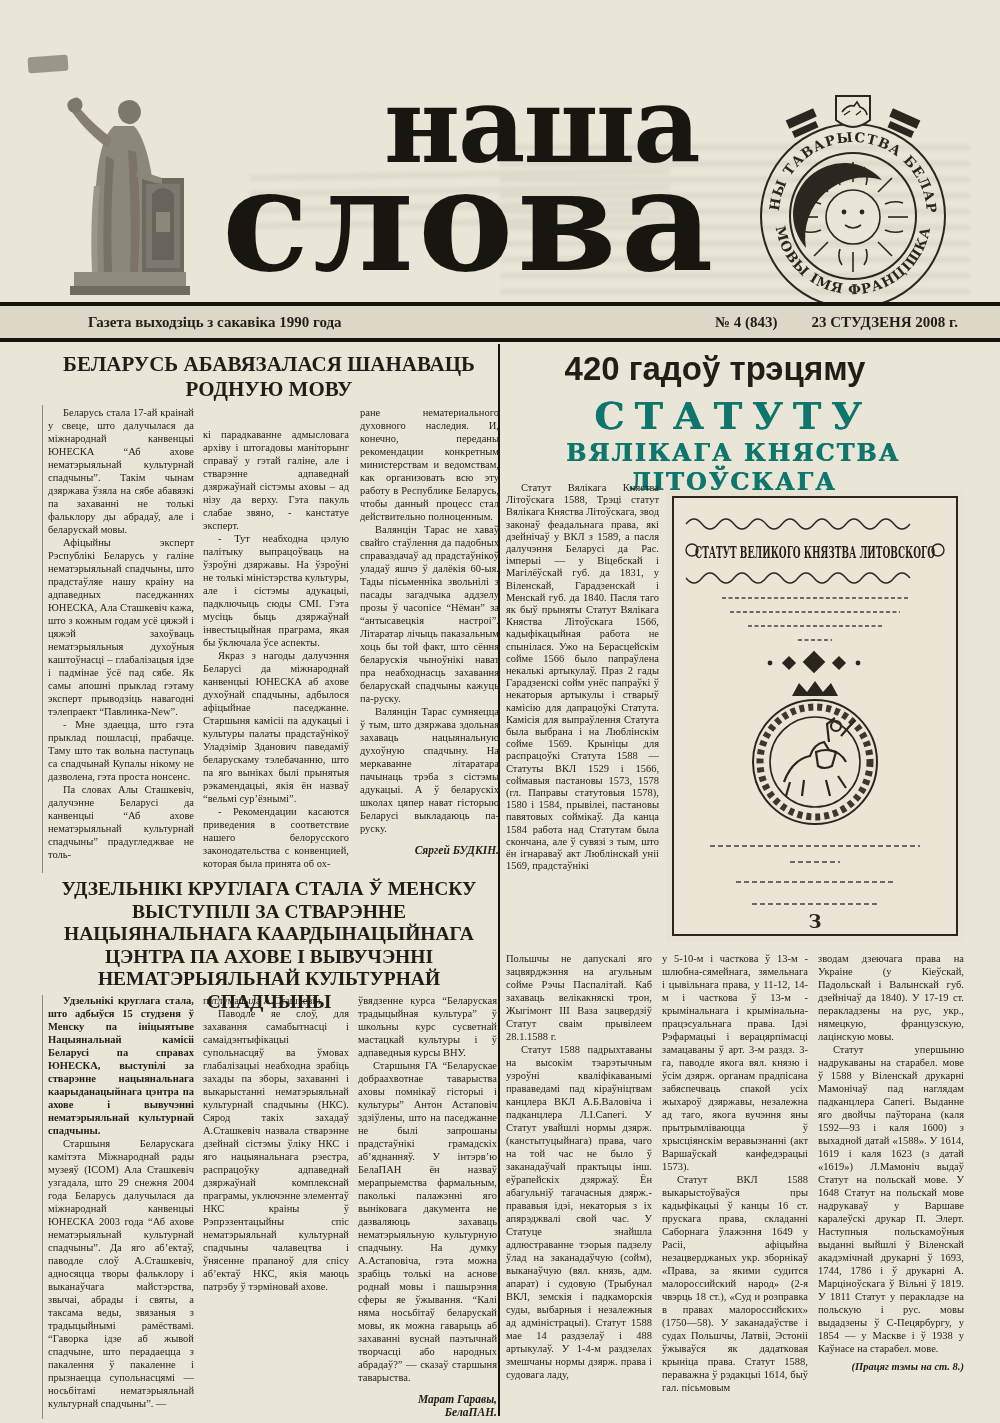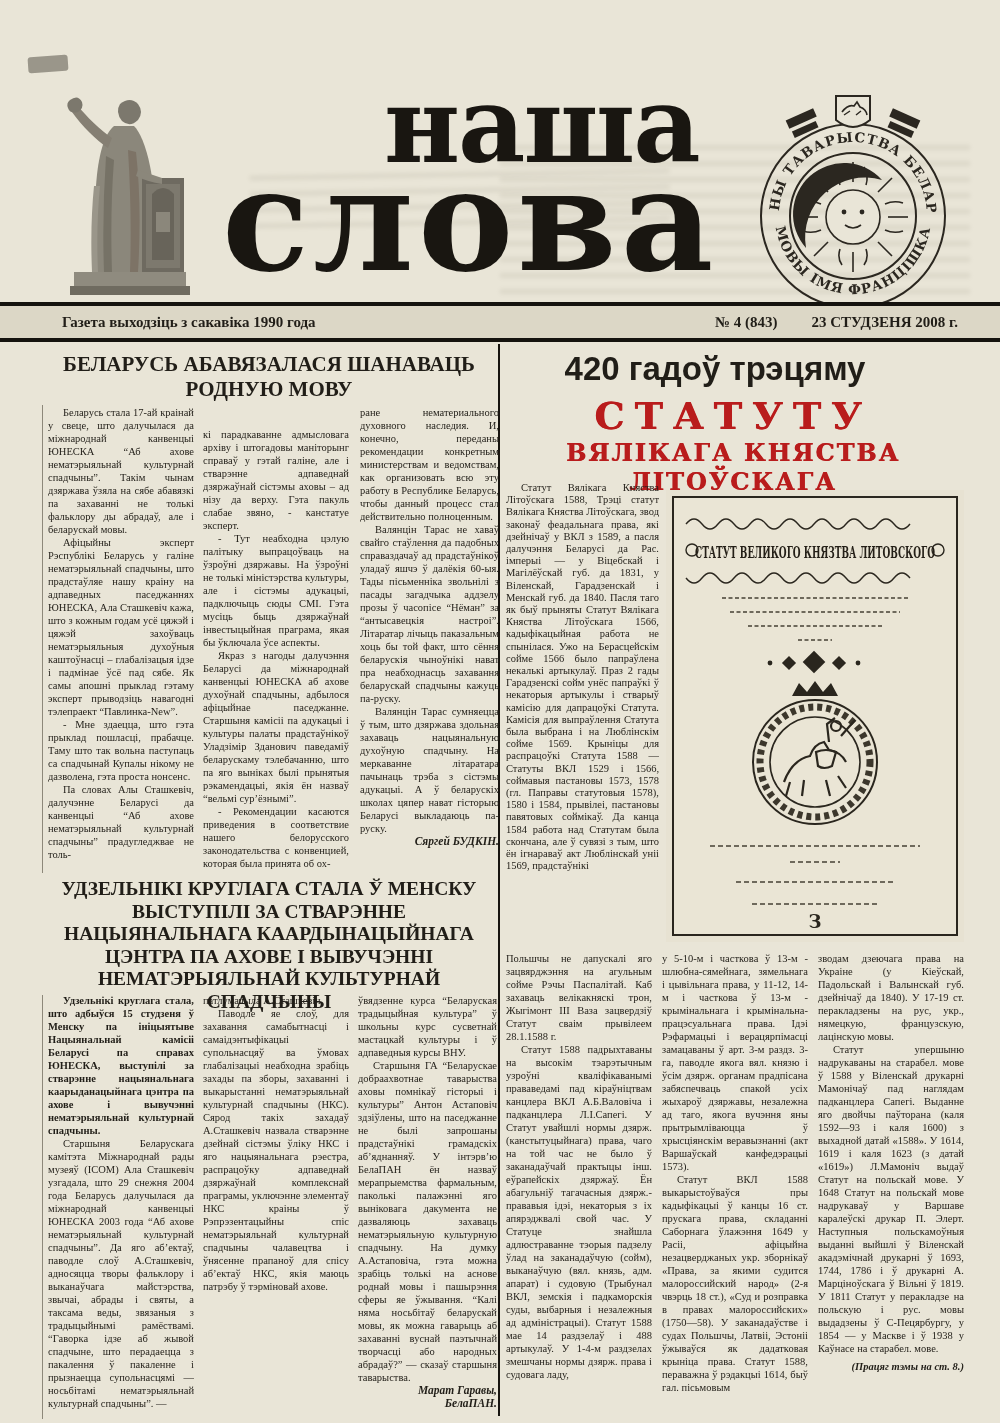--- a/index.html
+++ b/index.html
@@ -17,49 +17,49 @@
   .mast-title{position:absolute;left:222px;top:84px;width:540px;font-family:"DejaVu Serif",serif;
          font-weight:bold;color:#191611;line-height:.8;}
   .mast1{font-size:104px;padding-left:162px;letter-spacing:-2px;}
   .mast2{font-size:143px;letter-spacing:4px;margin-top:-4px;}
 
   
   .datebar{position:absolute;left:0;top:302px;width:1000px;height:32px;background:#dcd7c6;
            border-top:4px solid #15130e;border-bottom:4px solid #15130e;
            display:flex;align-items:center;justify-content:space-between;
            font-weight:bold;font-size:15px;}
-  .datebar .left{margin-left:62px;}
+  .datebar .left{margin-left:88px;}
   .datebar .right{margin-right:42px;display:flex;gap:34px;}
 
   
   .vrule{position:absolute;background:#17140f;}
   .thinrule{position:absolute;background:#8d887a;width:1px;}
 
   
   .h-a1{position:absolute;left:40px;top:352px;width:458px;text-align:center;font-weight:bold;
         font-size:21px;line-height:25px;}
   .h-a2{position:absolute;left:40px;top:878px;width:458px;text-align:center;font-weight:bold;
         font-size:19.5px;line-height:22.5px;}
   .h-a3-1{position:absolute;left:484px;top:350px;width:462px;text-align:center;
         font-family:"Liberation Sans",sans-serif;font-weight:bold;font-size:33px;}
-  .slavonic{font-family:"DejaVu Serif",serif;font-weight:bold;color:#b91c1c;
+  .slavonic{font-family:"DejaVu Serif",serif;font-weight:bold;color:#0f766e;
         text-shadow:.6px 0 currentColor;}
   .h-a3-2{position:absolute;left:502px;top:393px;width:462px;text-align:center;
         font-size:38px;letter-spacing:10px;}
   .h-a3-3{position:absolute;left:502px;top:438px;width:462px;text-align:center;
         font-size:24px;letter-spacing:2px;}
 
   
   .body-col{position:absolute;font-size:10.5px;line-height:13px;text-align:justify;
         overflow:hidden;}
   .body-col p{margin:0;text-indent:15px;}
   .body-col p.noindent{text-indent:0;}
   .body-col p.bold{font-weight:bold;}
   .body-col p.byline{text-align:right;font-weight:bold;font-style:italic;text-indent:0;
-        font-size:11.5px;}
+        margin-top:9px;font-size:11.5px;}
   .body-col p.byline2{text-align:right;font-weight:bold;font-style:italic;text-indent:0;
         font-size:11.5px;}
   .body-col p.note{text-align:right;font-style:italic;font-weight:bold;text-indent:0;margin-top:5px;}
   .tight{line-height:12.2px;}
 
   svg text{font-family:"DejaVu Serif",serif;}
 </style>
 </head>
 <body>
 

